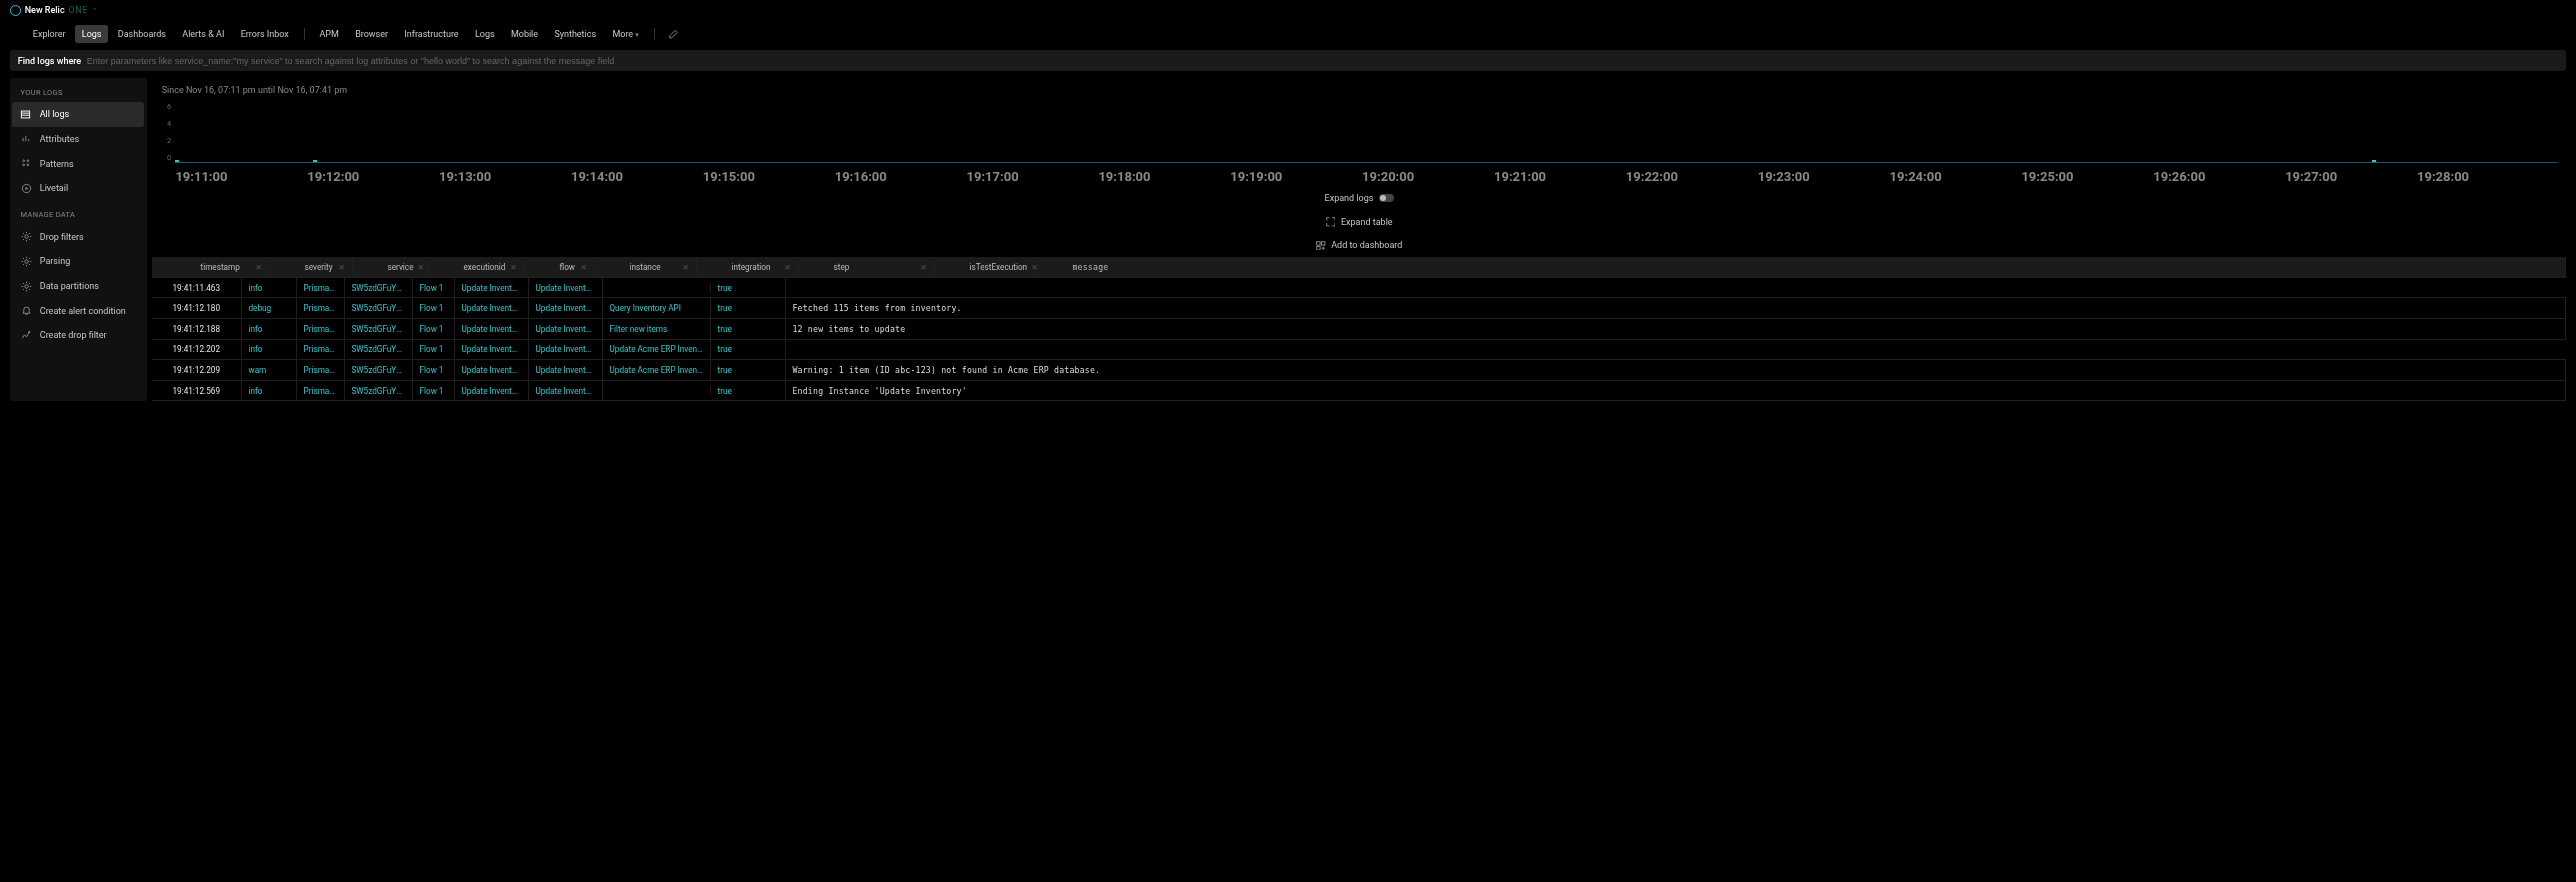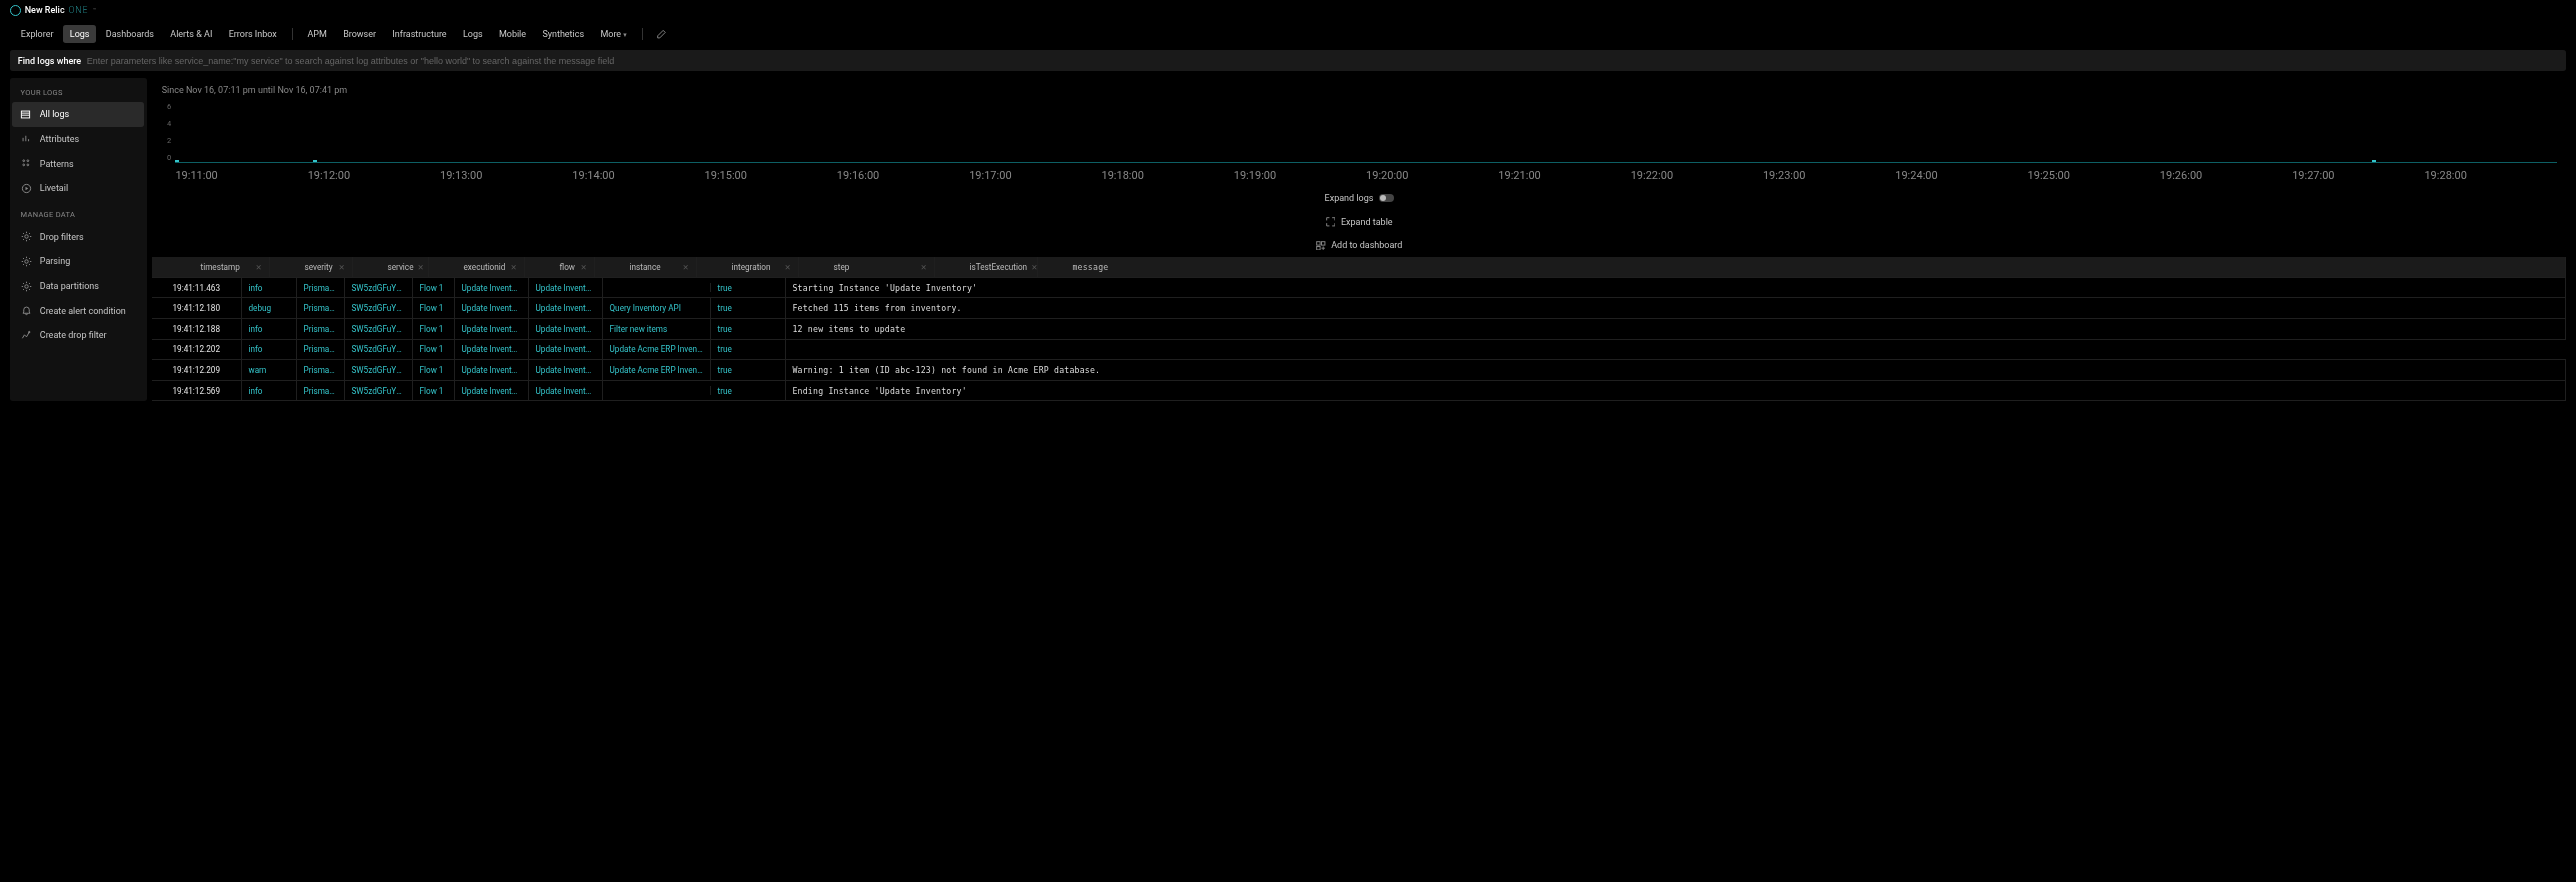--- a/index.html
+++ b/index.html
@@ -29,21 +29,21 @@
   border: 1.4px solid #34c4ca;
 }
 .brand-strong { color: #fff; font-weight: 500; }
 .brand-one { color: #34c4ca; font-weight: 200; letter-spacing: 1.4px; font-size: 8.2px; }
 .brand-tm { color: #555; font-size: 5.5px; vertical-align: super; }
 
 .main-nav {
   display: flex;
   align-items: center;
   height: 27px;
-  padding: 0 14px;
+  padding: 0 26px;
   gap: 2.7px;
   background: #000;
 }
 .nav-item {
   padding: 4.1px 6.8px;
   color: #c9c9c9;
   font-size: 9px;
   border-radius: 2.7px;
   cursor: pointer;
 }
@@ -148,25 +148,26 @@
   border-bottom: 0.7px solid #0d5f64;
 }
 .chart-bar {
   position:absolute;
   bottom:0;
   width: 4.1px;
   background:#34c4ca;
 }
 .x-ticks {
   position:absolute;
-  left:13.7px; right:0;
+  left:13.7px; right:8px;
   top: 67px;
   display:flex;
-  font-size:11px;
+  font-size:13px;
   color:#888;
+  font-weight:bold;
 }
 .x-tick { flex:1; white-space:nowrap; overflow:hidden; }
 
 .toolbar {
   display:flex;
   align-items:center;
   gap: 13.7px;
   padding: 6.8px 11px;
   font-size:9px;
   color:#c7c7c7;
@@ -478,21 +479,20 @@
             </div>
             <div class="col col-ts">19:41:11.463</div>
             <div class="col col-sev link">info</div>
             <div class="col col-svc link">Prismatic</div>
             <div class="col col-exec link">SW5zdGFuY2VFeG…</div>
             <div class="col col-flow link">Flow 1</div>
             <div class="col col-inst link">Update Inventory</div>
             <div class="col col-intg link">Update Inventory</div>
             <div class="col col-step link"></div>
             <div class="col col-test link">true</div>
-            <div class="col col-msg msg">Starting Instance 'Update Inventory'</div>
           </div>
           <div class="log-row">
             <div class="col col-dot">
               <span class="dot dot-debug"></span>
             </div>
             <div class="col col-ts">19:41:12.180</div>
             <div class="col col-sev link">debug</div>
             <div class="col col-svc link">Prismatic</div>
             <div class="col col-exec link">SW5zdGFuY2VFeG…</div>
             <div class="col col-flow link">Flow 1</div>

